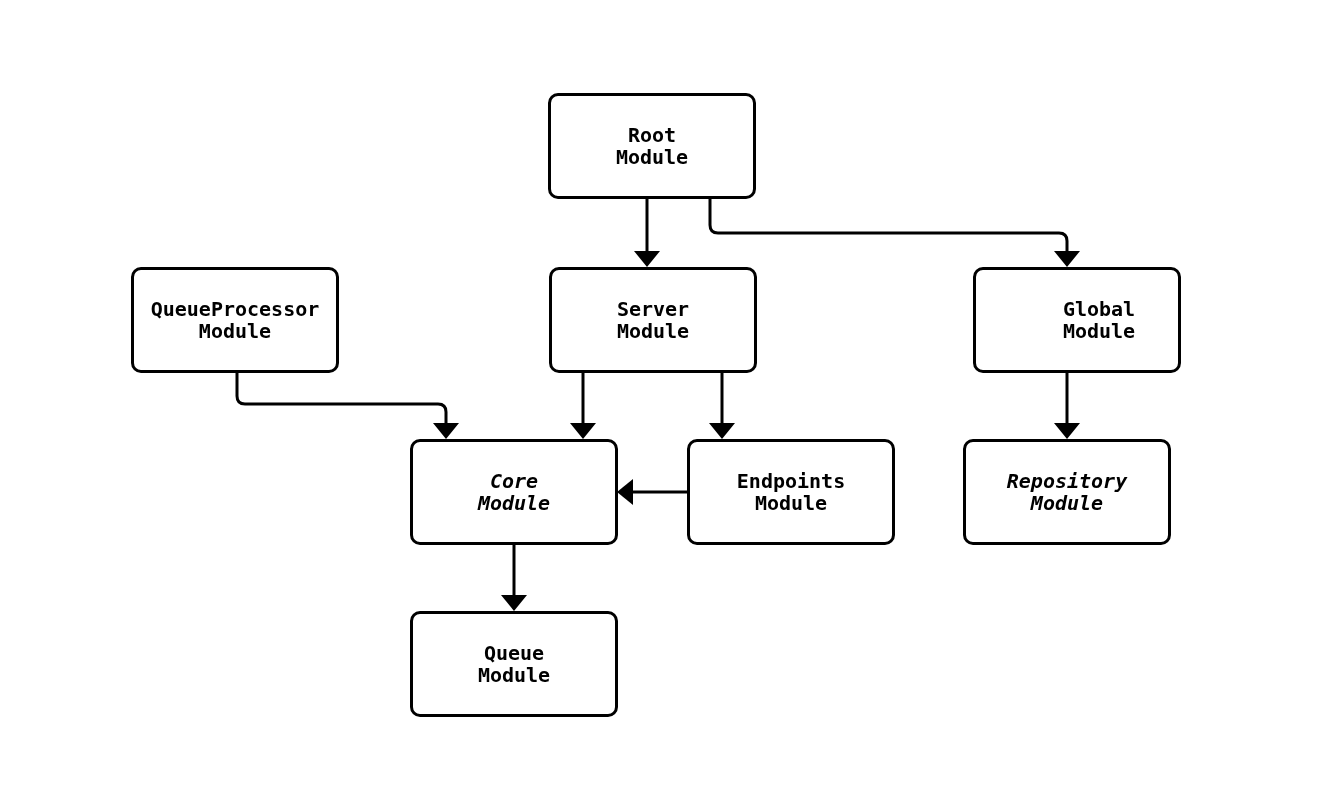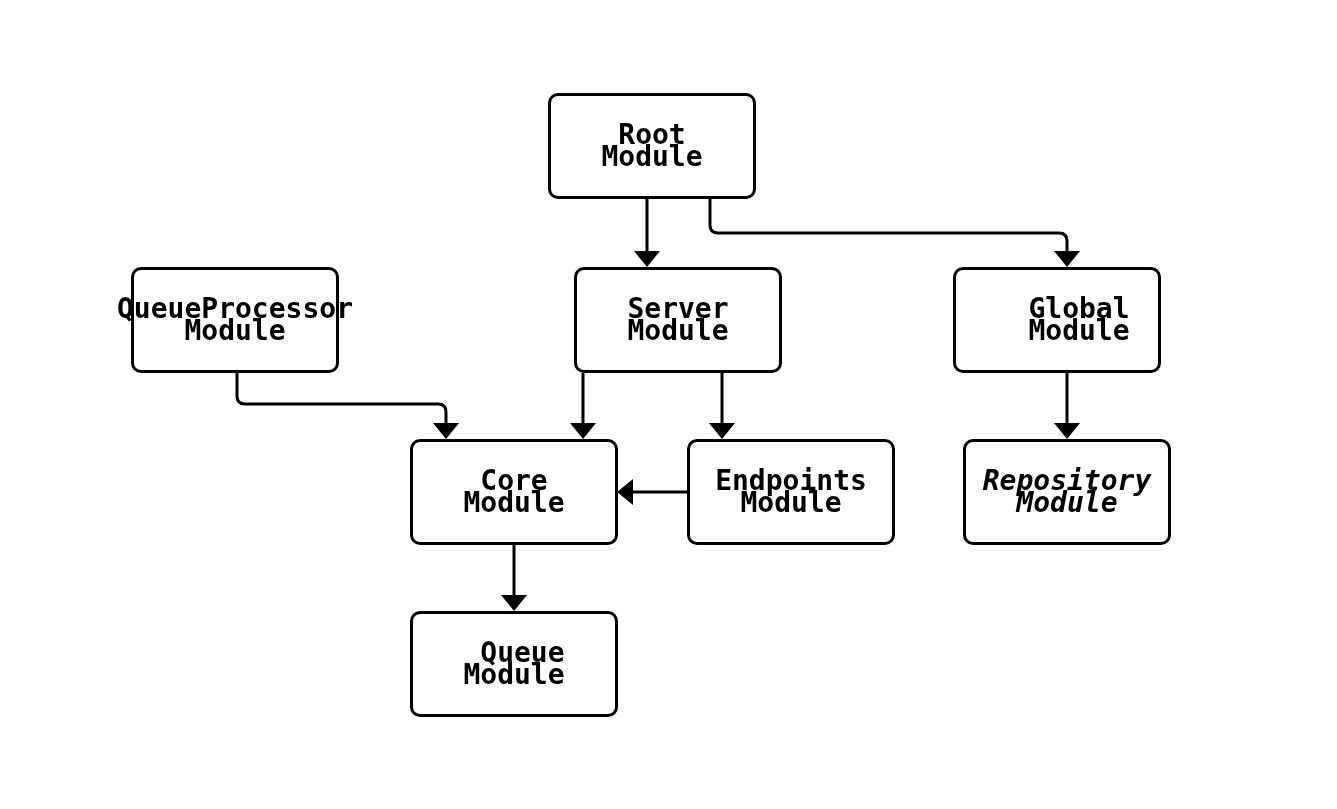--- a/index.html
+++ b/index.html
@@ -39,33 +39,33 @@
     height: 106px;
     box-sizing: border-box;
     background: #ffffff;
     border: 3px solid #000000;
     border-radius: 10px;
     display: flex;
     align-items: center;
     justify-content: center;
     text-align: center;
     font-weight: bold;
-    font-size: 28px;
+    font-size: 20px;
     line-height: 22px;
     color: #000000;
     white-space: pre-line;
   }
   .n-root          { left: 548px;  top: 93px;  }
   .n-queueprocessor{ left: 131px;  top: 267px; }
-  .n-server        { left: 549px;  top: 267px; margin-left: 25px; }
-  .n-global        { left: 953px;  top: 267px; padding-left: 44px; }
-  .n-core          { left: 410px;  top: 439px; }
+  .n-server        { left: 549px;  top: 267px; }
+  .n-global        { left: 973px;  top: 267px; padding-left: 44px; }
+  .n-core          { left: 410px;  top: 439px; font-style: italic; }
   .n-endpoints     { left: 687px;  top: 439px; }
   .n-repository    { left: 963px;  top: 439px; font-style: italic; }
-  .n-queue         { left: 410px;  top: 611px; text-align: right; }
+  .n-queue         { left: 410px;  top: 611px; }
 </style>
 </head>
 <body>
 
 <div class="canvas">
 
   <svg class="edges" viewBox="0 0 1337 809" xmlns="http://www.w3.org/2000/svg">
 
     <g>
       <path d="M647,199 L647,252"></path>

